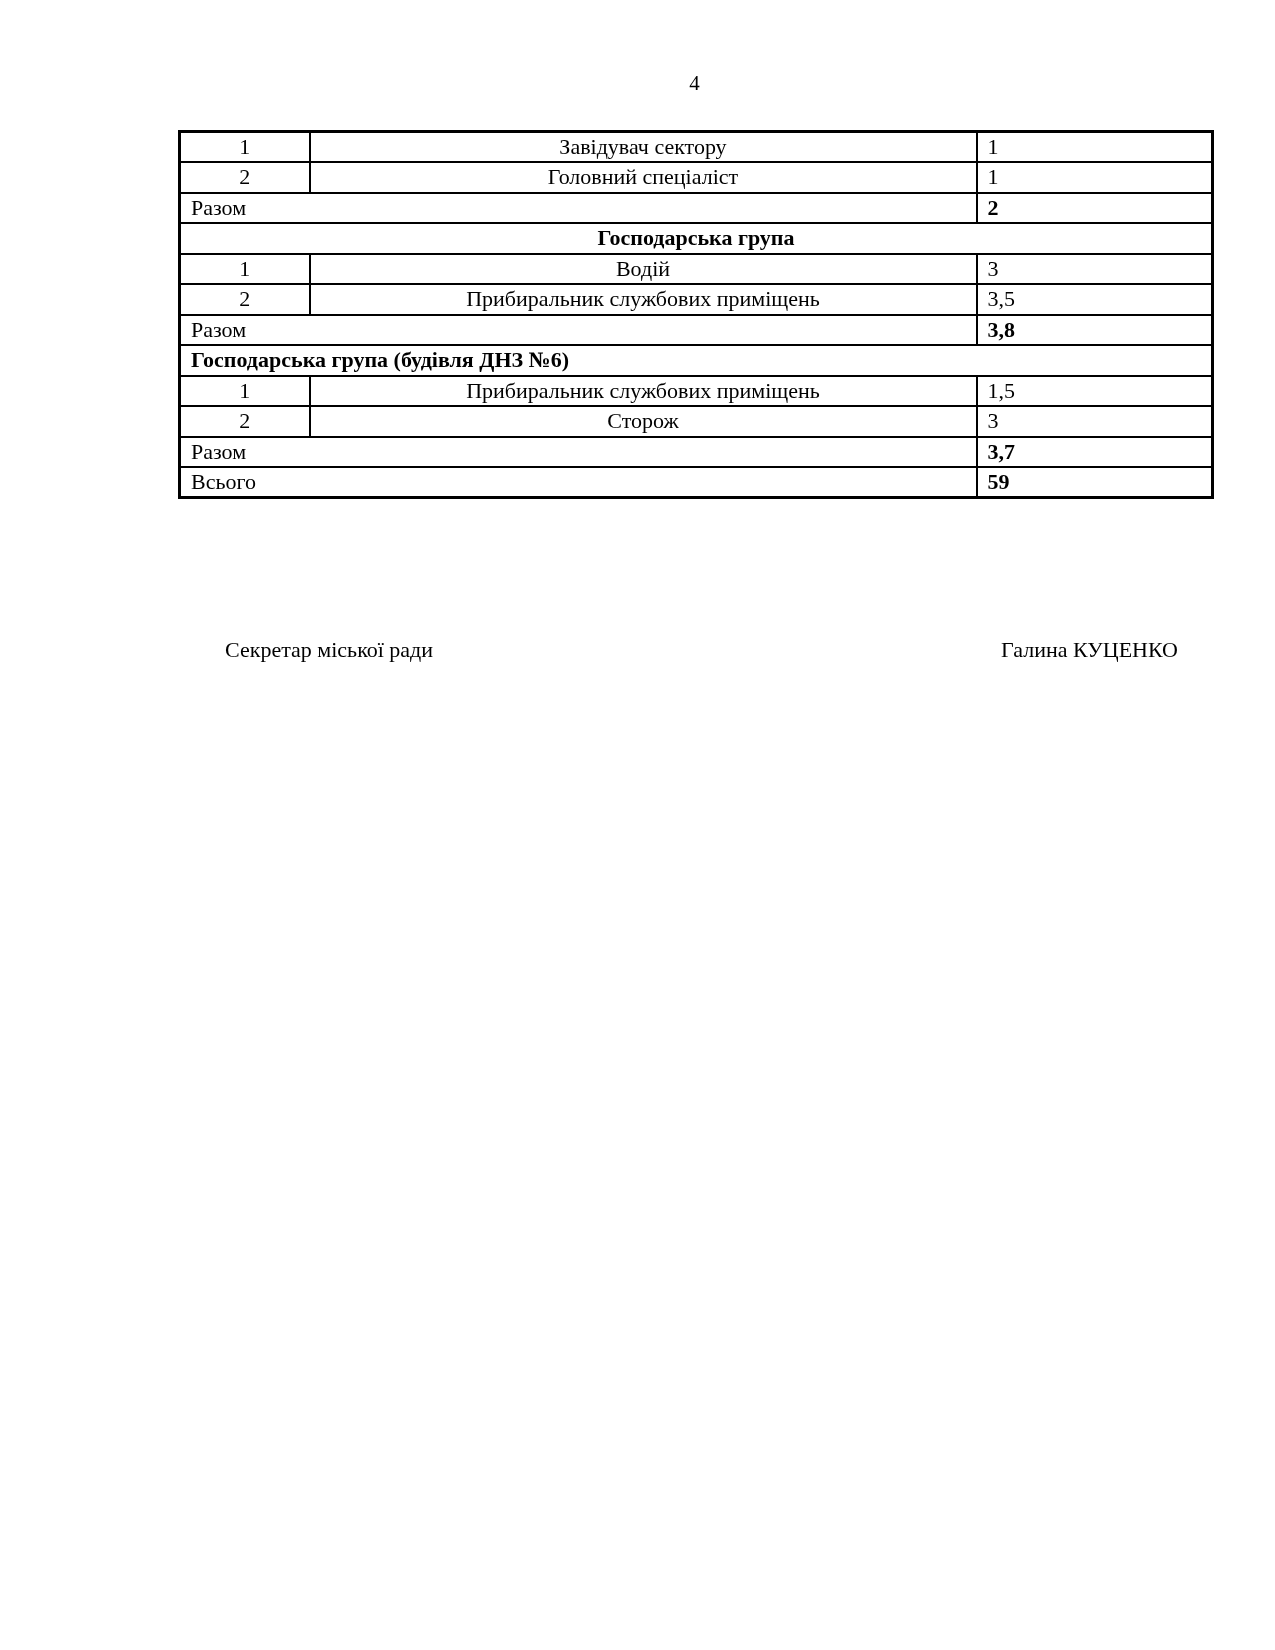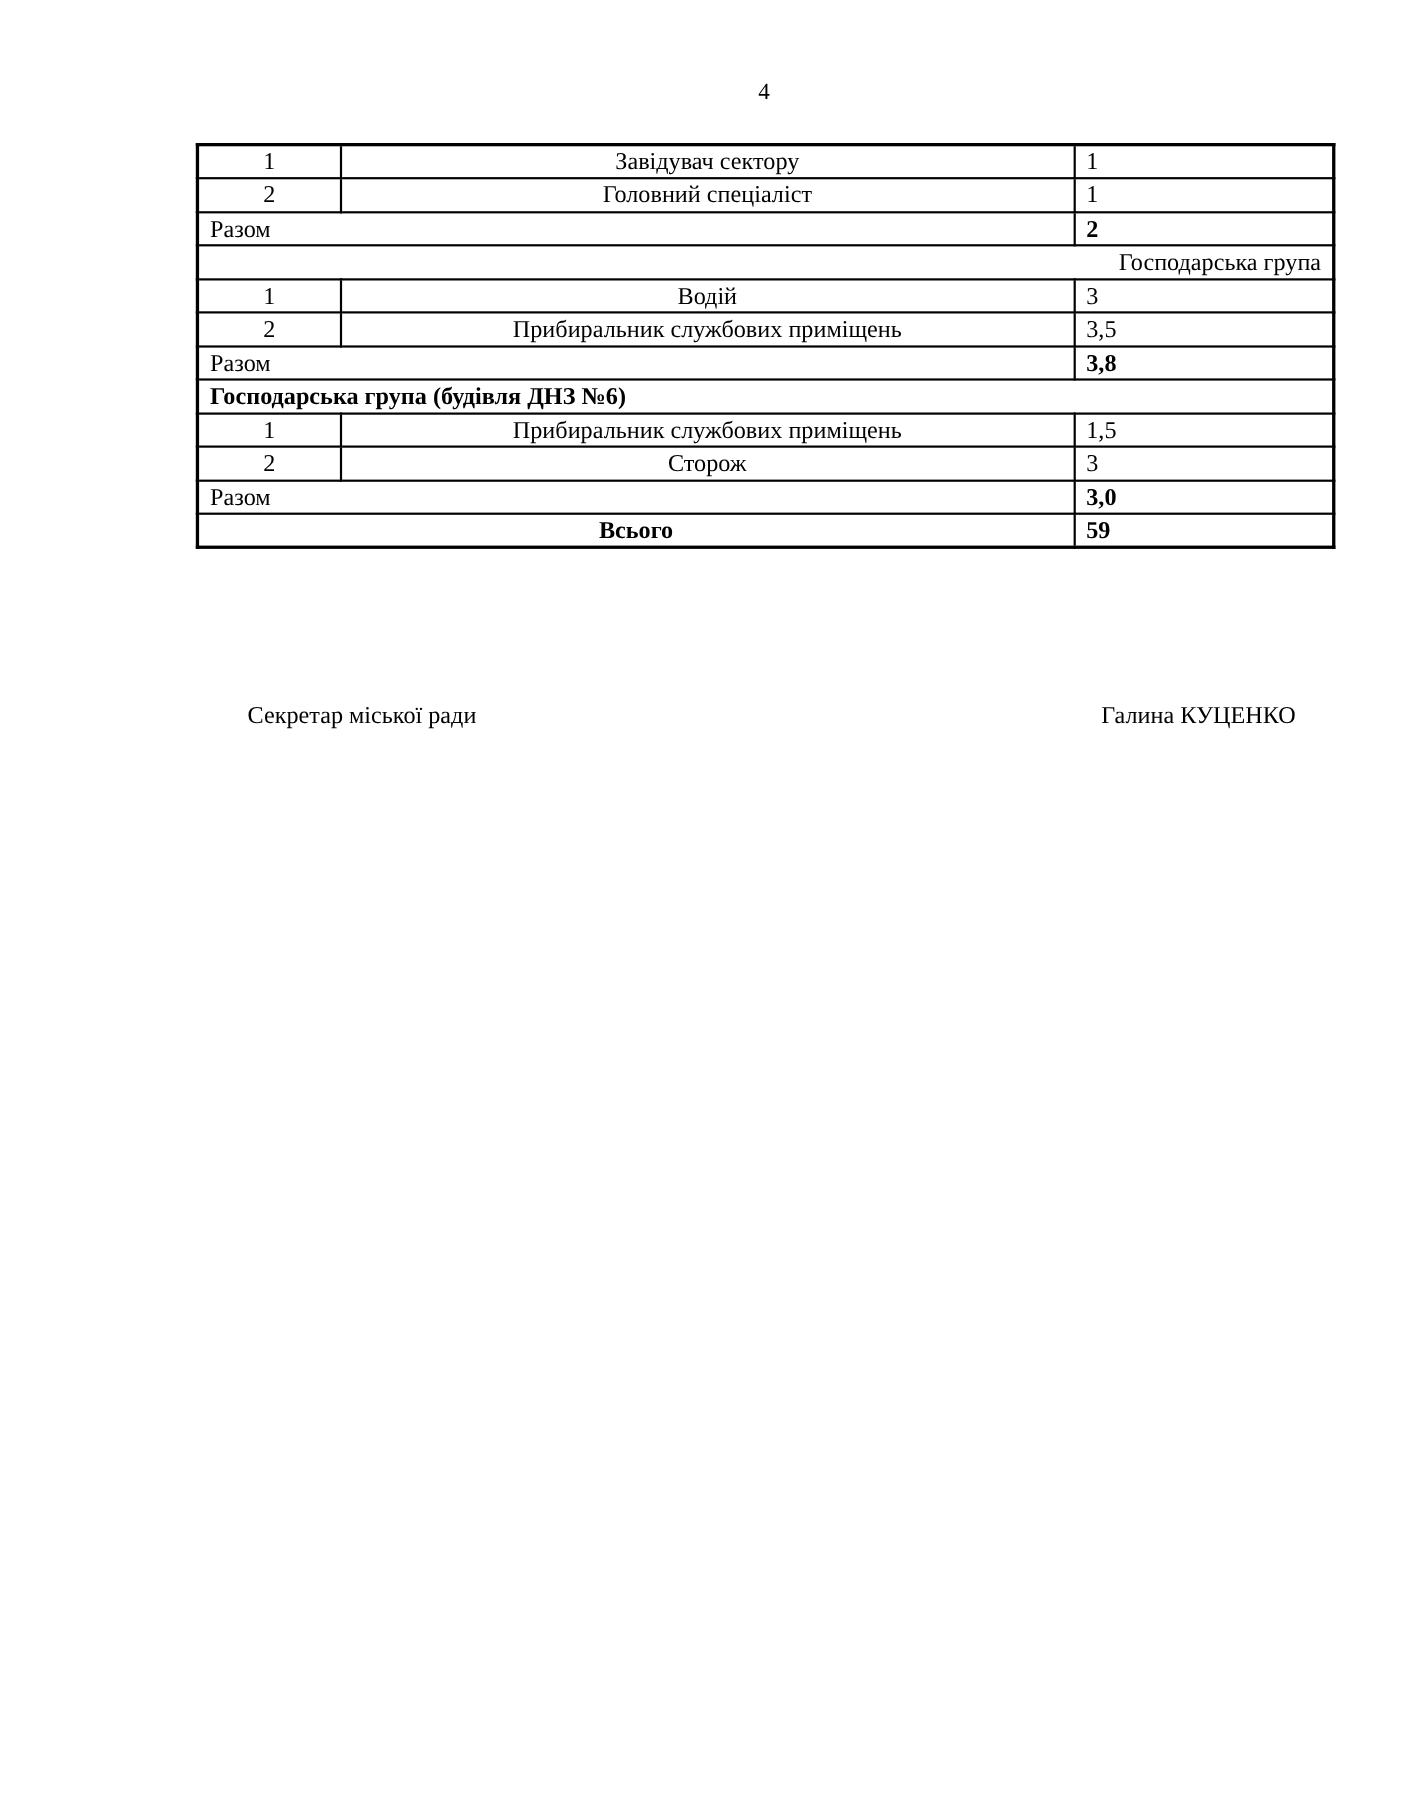--- a/index.html
+++ b/index.html
@@ -50,31 +50,30 @@
     padding: 0;
   }
   td.cell-position { padding-left: 10px; text-align: center; }
   td.cell-count { padding-left: 10px; }
   td.cell-count-bold { padding-left: 10px; font-weight: bold; }
   td.cell-total-label {
     font-weight: normal;
     padding-left: 13px;
   }
   td.cell-section-center {
-    font-weight: normal;
-    text-align: right;
+    font-weight: bold;
+    text-align: center;
   }
   td.cell-section-left {
     font-weight: bold;
     padding-left: 15px;
   }
   td.cell-grand-label {
-    font-weight: bold;
+    font-weight: normal;
     padding-left: 77px;
-    text-align: center;
   }
   .signature-row {
     position: absolute;
     top: 636px;
     left: 225px;
     width: 953px;
     display: flex;
     justify-content: space-between;
     align-items: baseline;
     font-size: 22px;
@@ -134,21 +133,21 @@
         <td class="cell-position">Прибиральник службових приміщень</td>
         <td class="cell-count">1,5</td>
       </tr>
       <tr>
         <td class="cell-num">2</td>
         <td class="cell-position">Сторож</td>
         <td class="cell-count">3</td>
       </tr>
       <tr>
         <td class="cell-total-label" colspan="2">Разом</td>
-        <td class="cell-count-bold">3,0</td>
+        <td class="cell-count-bold">3,7</td>
       </tr>
       <tr>
         <td class="cell-grand-label" colspan="2">Всього</td>
         <td class="cell-count-bold">59</td>
       </tr>
     </tbody>
   </table>
 
   <div class="signature-row">
     <span>Секретар міської ради</span>

